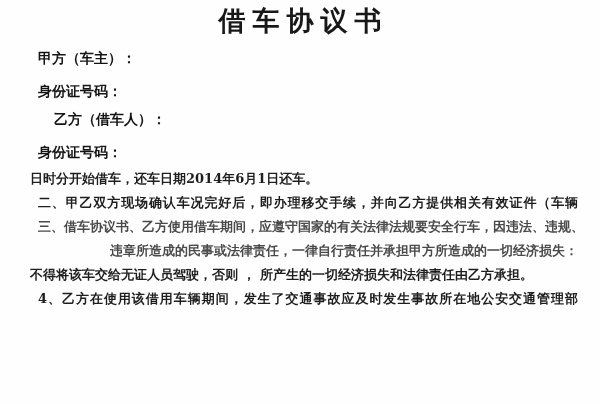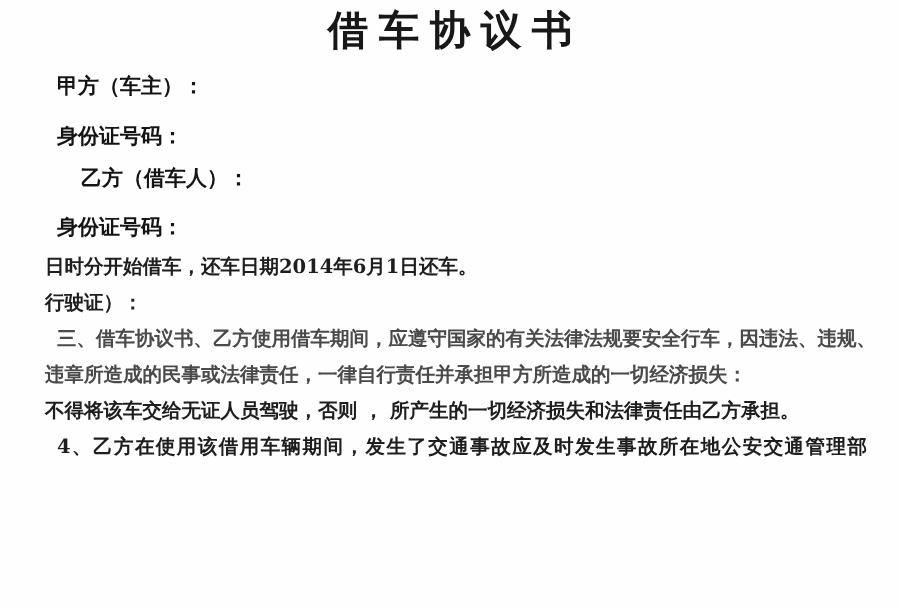--- a/index.html
+++ b/index.html
@@ -61,20 +61,21 @@
   }
   .ind {
     text-indent: 8px;
   }
   .fill {
     text-align: justify;
     text-align-last: justify;
   }
   .light {
     color: #4a4a4a;
+    text-align: right;
   }
 </style>
 </head>
 <body>
 
 <div class="doc">
 
   <div class="title">借车协议书</div>
 
   <div class="lbl lbl-pa">甲方（车主）：</div>
@@ -83,22 +84,22 @@
 
   <div class="lbl lbl-pb">乙方（借车人）：</div>
 
   <div class="lbl lbl-pbid">身份证号码：</div>
 
   <div class="clauses">
 
 
     <div class="ln">日时分开始借车，还车日期2014年6月1日还车。</div>
 
+    <div class="ln ind fill">二、甲乙双方现场确认车况完好后，即办理移交手续，并向乙方提供相关有效证件（车辆</div>
 
-    <div class="ln">行驶证）：</div>
 
     <div class="ln ind fill light">三、借车协议书、乙方使用借车期间，应遵守国家的有关法律法规要安全行车，因违法、违规、</div>
 
     <div class="ln light">违章所造成的民事或法律责任，一律自行责任并承担甲方所造成的一切经济损失：</div>
 
 
 
     <div class="ln">不得将该车交给无证人员驾驶，否则 ，  所产生的一切经济损失和法律责任由乙方承担。</div>
 
     <div class="ln ind fill">4、乙方在使用该借用车辆期间，发生了交通事故应及时发生事故所在地公安交通管理部</div>

